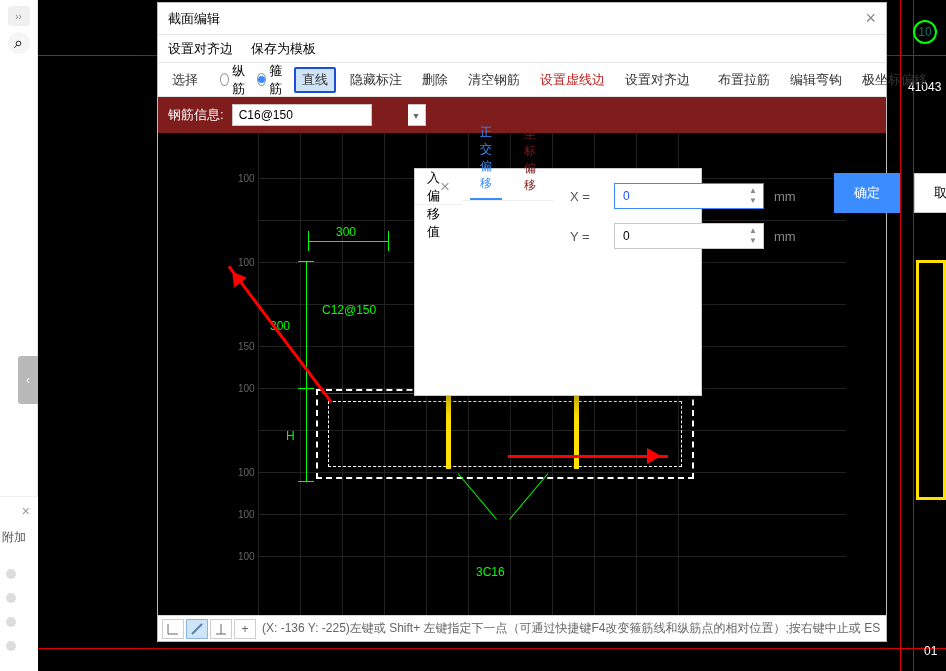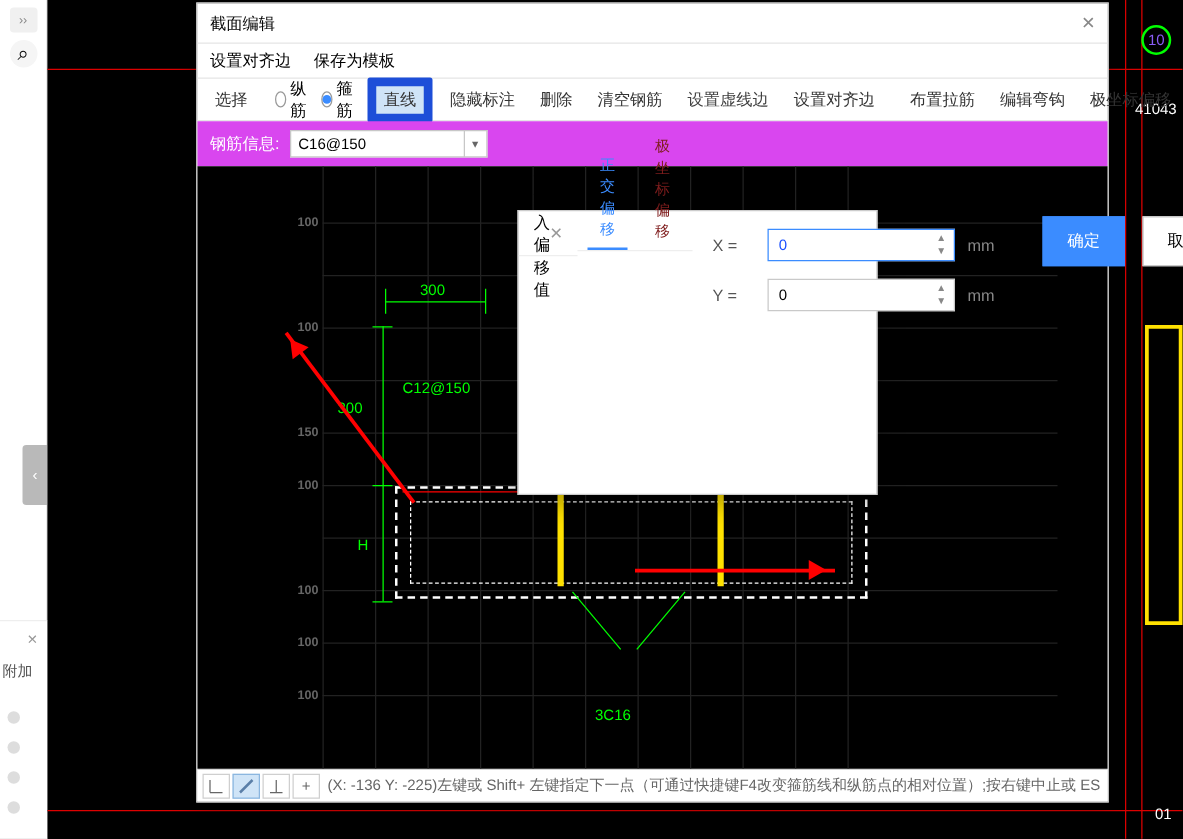--- a/index.html
+++ b/index.html
@@ -37,60 +37,60 @@
     position: absolute; left: 6px; }
 
   
   .backdrop { position: absolute; left: 38px; top: 0; right: 0; bottom: 0; background: #000; }
   .bg-grid-red-v { position:absolute; background:#d00; width:1px; top:0; bottom:0; }
   .bg-grid-red-h { position:absolute; background:#d00; height:1px; left:0; right:0; }
   .bg-yellow-box { position:absolute; border:3px solid #ffe100; }
   .bg-lime  { color:#6f6; font-size:12px; position:absolute; }
   .bg-white { color:#fff; font-size:12px; position:absolute; }
   .bubble-10 { position:absolute; width:24px; height:24px; border:2px solid #0f0; border-radius:50%;
-    color:#8b5cf6; font-size:12px; display:flex; align-items:center;justify-content:center;}
+    color:#0f766e; font-size:12px; display:flex; align-items:center;justify-content:center;}
 
   
   .modal {
     position: absolute; left: 157px; top: 2px; width: 730px; height: 640px;
     background: #fff; border: 1px solid #bbb; box-shadow: 0 4px 18px rgba(0,0,0,.35);
     display: flex; flex-direction: column;
   }
   .modal .titlebar {
     height: 32px; display: flex; align-items: center; justify-content: space-between;
     padding: 0 10px; font-size: 13px; border-bottom: 1px solid #e5e5e5;
   }
   .modal .titlebar .close { font-size: 18px; color: #888; cursor: pointer; }
   .menubar { height: 28px; display: flex; align-items: center; gap: 18px;
     padding: 0 10px; font-size: 13px; border-bottom: 1px solid #e5e5e5; }
   .menubar span { cursor: pointer; }
 
   .toolbar { height: 34px; display: flex; align-items: center; gap: 8px;
     padding: 0 8px; font-size: 13px; border-bottom: 1px solid #e5e5e5; }
   .toolbar .tool { padding: 2px 6px; cursor: pointer; color:#333; white-space:nowrap;}
-  .toolbar .tool.gray { color:#404040; }
-  .toolbar .tool.active { background:#cfe4f7; border:7px solid #1d4ed8; border-radius:2px; }
+  .toolbar .tool.gray { color:#b91c1c; }
+  .toolbar .tool.active { background:#cfe4f7; border:2px solid #1d4ed8; border-radius:2px; }
   .toolbar .sep { width:1px; height:16px; background:#ddd; }
   .radio { display:inline-flex; align-items:center; gap:3px; cursor:pointer;}
   .radio .r { width:13px;height:13px;border:1px solid #999;border-radius:50%;
     display:inline-flex;align-items:center;justify-content:center;}
   .radio.checked .r::after{content:"";width:7px;height:7px;border-radius:50%;background:#3b8cff;}
 
-  .infobar { height: 36px; background:#d946ef; display:flex; align-items:center; gap:8px;
+  .infobar { height: 36px; background:#7f1d1d; display:flex; align-items:center; gap:8px;
     padding: 0 10px; color:#fff; font-size:13px; }
   .infobar input { width: 140px; height:22px; padding:0 6px; font-size:12px;
     border:1px solid #c7c7c7; }
   .infobar .combo-btn { width:18px;height:22px;border:1px solid #c7c7c7;border-left:none;
     background:#fff;color:#666;cursor:pointer;font-size:10px;display:flex;align-items:center;justify-content:center;}
 
   
   .draw-area { position: relative; flex:1; background:#000; overflow:hidden; }
   .grid-v { position:absolute; width:1px; background:#222; top:0; bottom:0;}
   .grid-h { position:absolute; height:1px; background:#222; left:100px; right:40px;}
-  .tick   { position:absolute; font-size:10px; color:#666;font-weight:bold; }
+  .tick   { position:absolute; font-size:10px; color:#666; }
   .dim    { position:absolute; color:#0f0; font-size:12px; }
   .dim-line { position:absolute; background:#0f0; }
   .dashed-white { position:absolute; border:2px dashed #fff; }
   .yellow-bar { position:absolute; width:5px; background:#ffe100; }
   .red-line-h { position:absolute; height:1px; background:#f00; }
   .arrow { position:absolute; background:#f00; height:3px; }
   .arrow::after { content:""; position:absolute; right:-1px; top:-7px;
     border:8px solid transparent; border-left:14px solid #f00; }
   .arrow-diag { position:absolute; width:3px; background:#f00; transform-origin:bottom left;}
   .arrow-diag::after{ content:""; position:absolute; top:-2px; left:-7px;
@@ -197,21 +197,21 @@
     <span class="tool gray">设置虚线边</span>
     <span class="tool">设置对齐边</span>
     <span class="sep"></span>
     <span class="tool">布置拉筋</span>
     <span class="tool">编辑弯钩</span>
     <span class="tool">极坐标偏移</span>
   </div>
 
   <div class="infobar">
     <span>钢筋信息:</span>
-    <div style="display:flex;">
+    <div style="display:flex;gap:36px;">
       <input value="C16@150" style="">
       <span class="combo-btn">▾</span>
     </div>
   </div>
 
   <div class="draw-area">
 
     <div class="grid-v" style="left:100px"></div>
       <div class="grid-v" style="left:142px"></div>
     <div class="grid-v" style="left:184px"></div>

